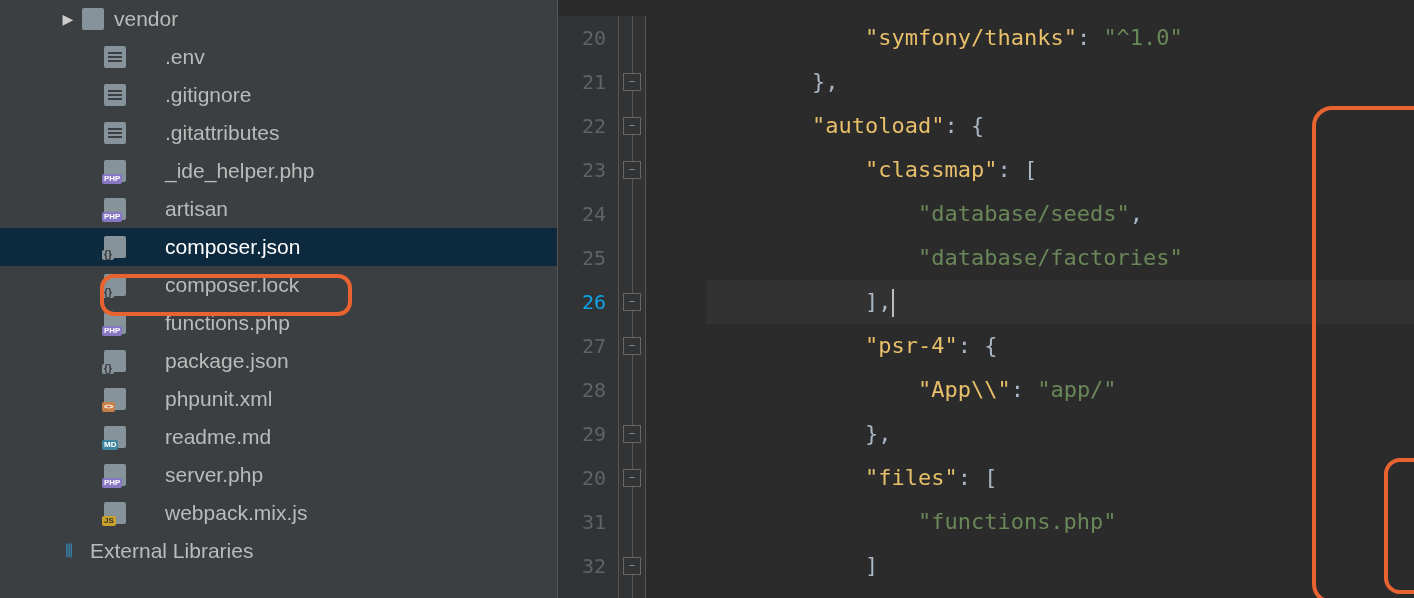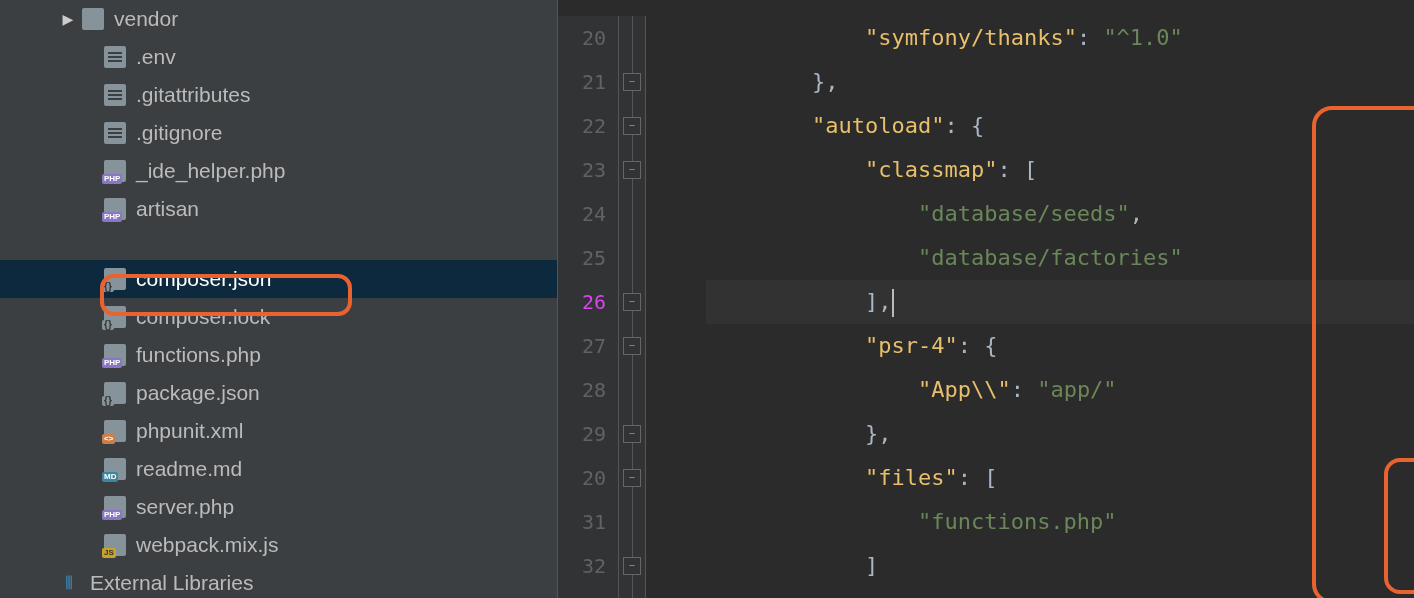--- a/index.html
+++ b/index.html
@@ -28,25 +28,24 @@
   .tree-row {
     display: flex;
     align-items: center;
     height: 38px;
     padding-left: 58px;
     color: #bbbbbb;
     font-size: 21px;
     font-family: "Helvetica Neue", "Segoe UI", Arial, sans-serif;
     white-space: nowrap;
   }
-  .tree-row.depth-2 { padding-left: 104px; }
+  .tree-row.depth-2 { padding-left: 104px; gap: 29px; }
   .tree-row.selected {
     background: #0d293e;
     color: #ffffff;
-    margin-top: 32px;
   }
   .tree-row .arrow {
     width: 20px;
     display: inline-flex;
     justify-content: center;
     margin-right: 4px;
     color: #cccccc;
     font-size: 14px;
   }
   .tree-row .icon {
@@ -192,25 +191,25 @@
           <span class="arrow">▶</span>
           <span class="icon ic-folder"></span>
           <span class="label">vendor</span>
         </div>
         <div class="tree-row depth-2">
           <span class="icon ic-file"></span>
           <span class="label">.env</span>
         </div>
         <div class="tree-row depth-2">
           <span class="icon ic-file"></span>
+          <span class="label">.gitignore</span>
+        </div>
+        <div class="tree-row depth-2">
+          <span class="icon ic-file"></span>
           <span class="label">.gitattributes</span>
-        </div>
-        <div class="tree-row depth-2">
-          <span class="icon ic-file"></span>
-          <span class="label">.gitignore</span>
         </div>
         <div class="tree-row depth-2">
           <span class="icon ic-php"></span>
           <span class="label">_ide_helper.php</span>
         </div>
         <div class="tree-row depth-2">
           <span class="icon ic-php"></span>
           <span class="label">artisan</span>
         </div>
         <div class="tree-row depth-2 selected">
@@ -254,21 +253,21 @@
   </div>
 
   <div class="editor">
     <div class="gutter" id="gutter">
         <div class="ln">20</div>
         <div class="ln">21</div>
         <div class="ln">22</div>
         <div class="ln">23</div>
         <div class="ln">24</div>
         <div class="ln">25</div>
-        <div class="ln" style="color: #d946ef;">26</div>
+        <div class="ln" style="color: #0ea5e9;">26</div>
         <div class="ln">27</div>
         <div class="ln">28</div>
         <div class="ln">29</div>
         <div class="ln">20</div>
         <div class="ln">31</div>
         <div class="ln">32</div>
         <div class="ln">33</div>
       </div>
     <div class="fold-strip" id="fold">
         <div class="fold-mark" style="top: 57px;">−</div>

